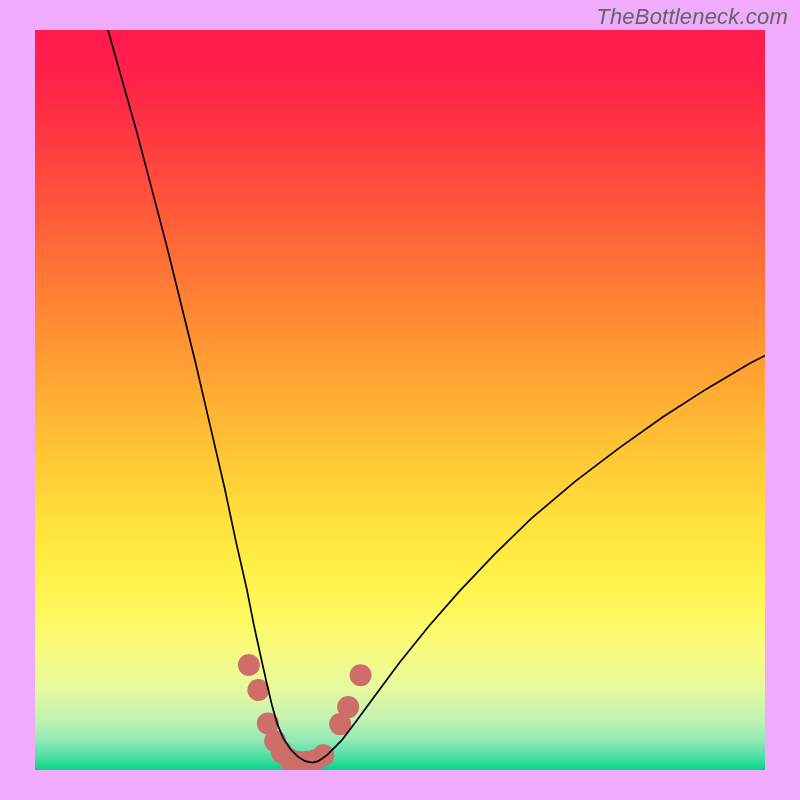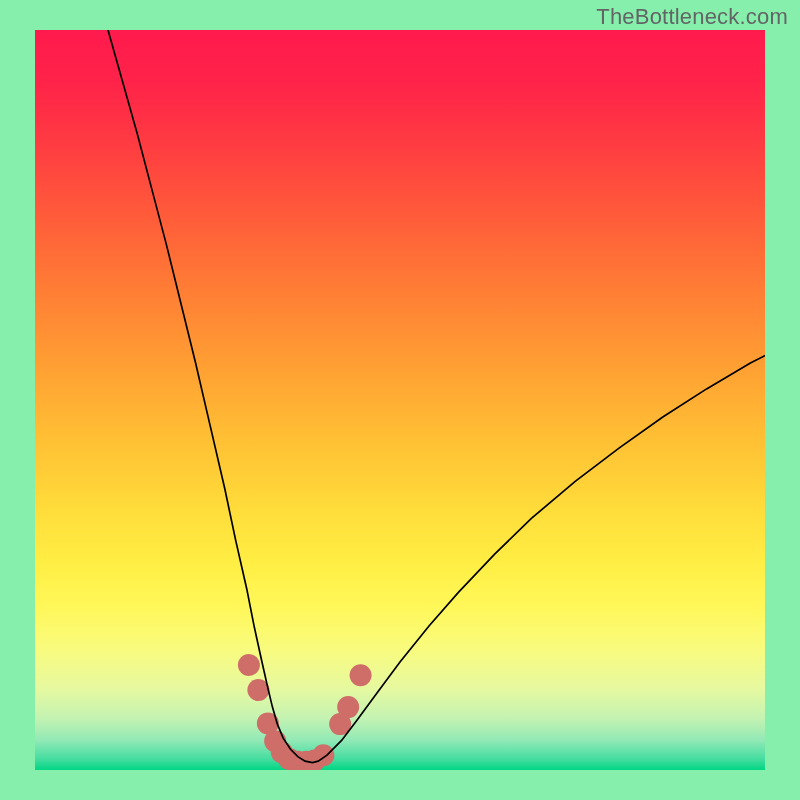--- a/index.html
+++ b/index.html
@@ -8,21 +8,22 @@
     width: 800px;
     height: 800px;
     background: #000;
     overflow: hidden;
     font-family: Arial, Helvetica, sans-serif;
   }
   .frame {
     position: relative;
     width: 800px;
     height: 800px;
-    background: #86efac;
+    background: #f0abfc;
+    font-style: italic;
   }
   .watermark {
     position: absolute;
     top: 4px;
     right: 12px;
     color: #636565;
     font-size: 22px;
     font-weight: 500;
     letter-spacing: 0.2px;
     z-index: 20;

